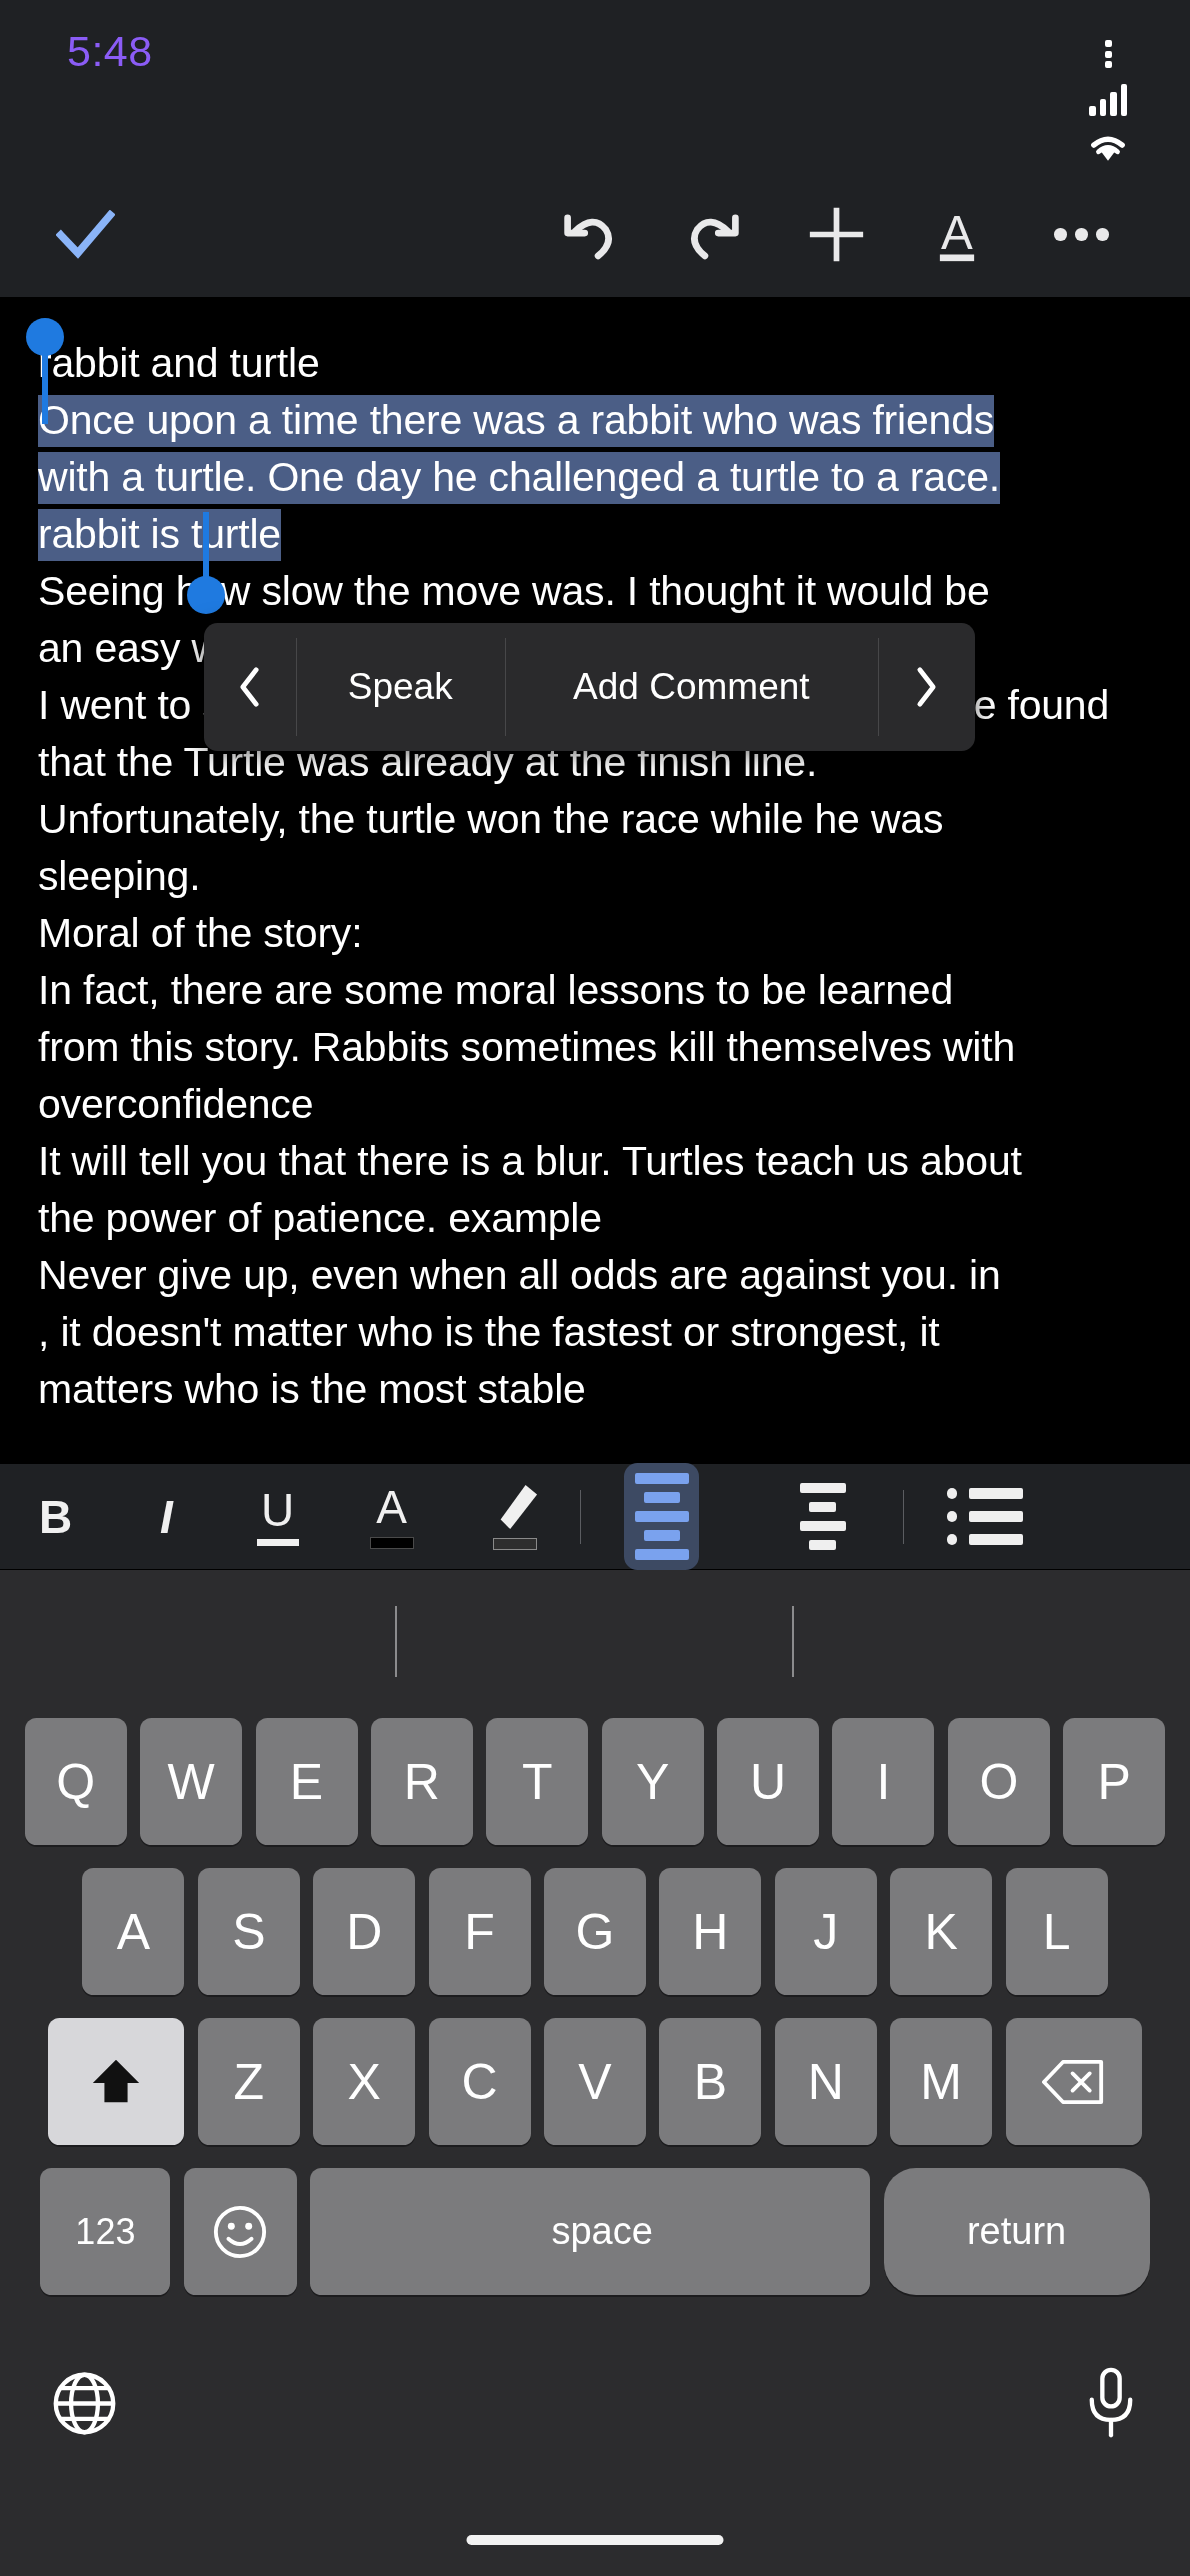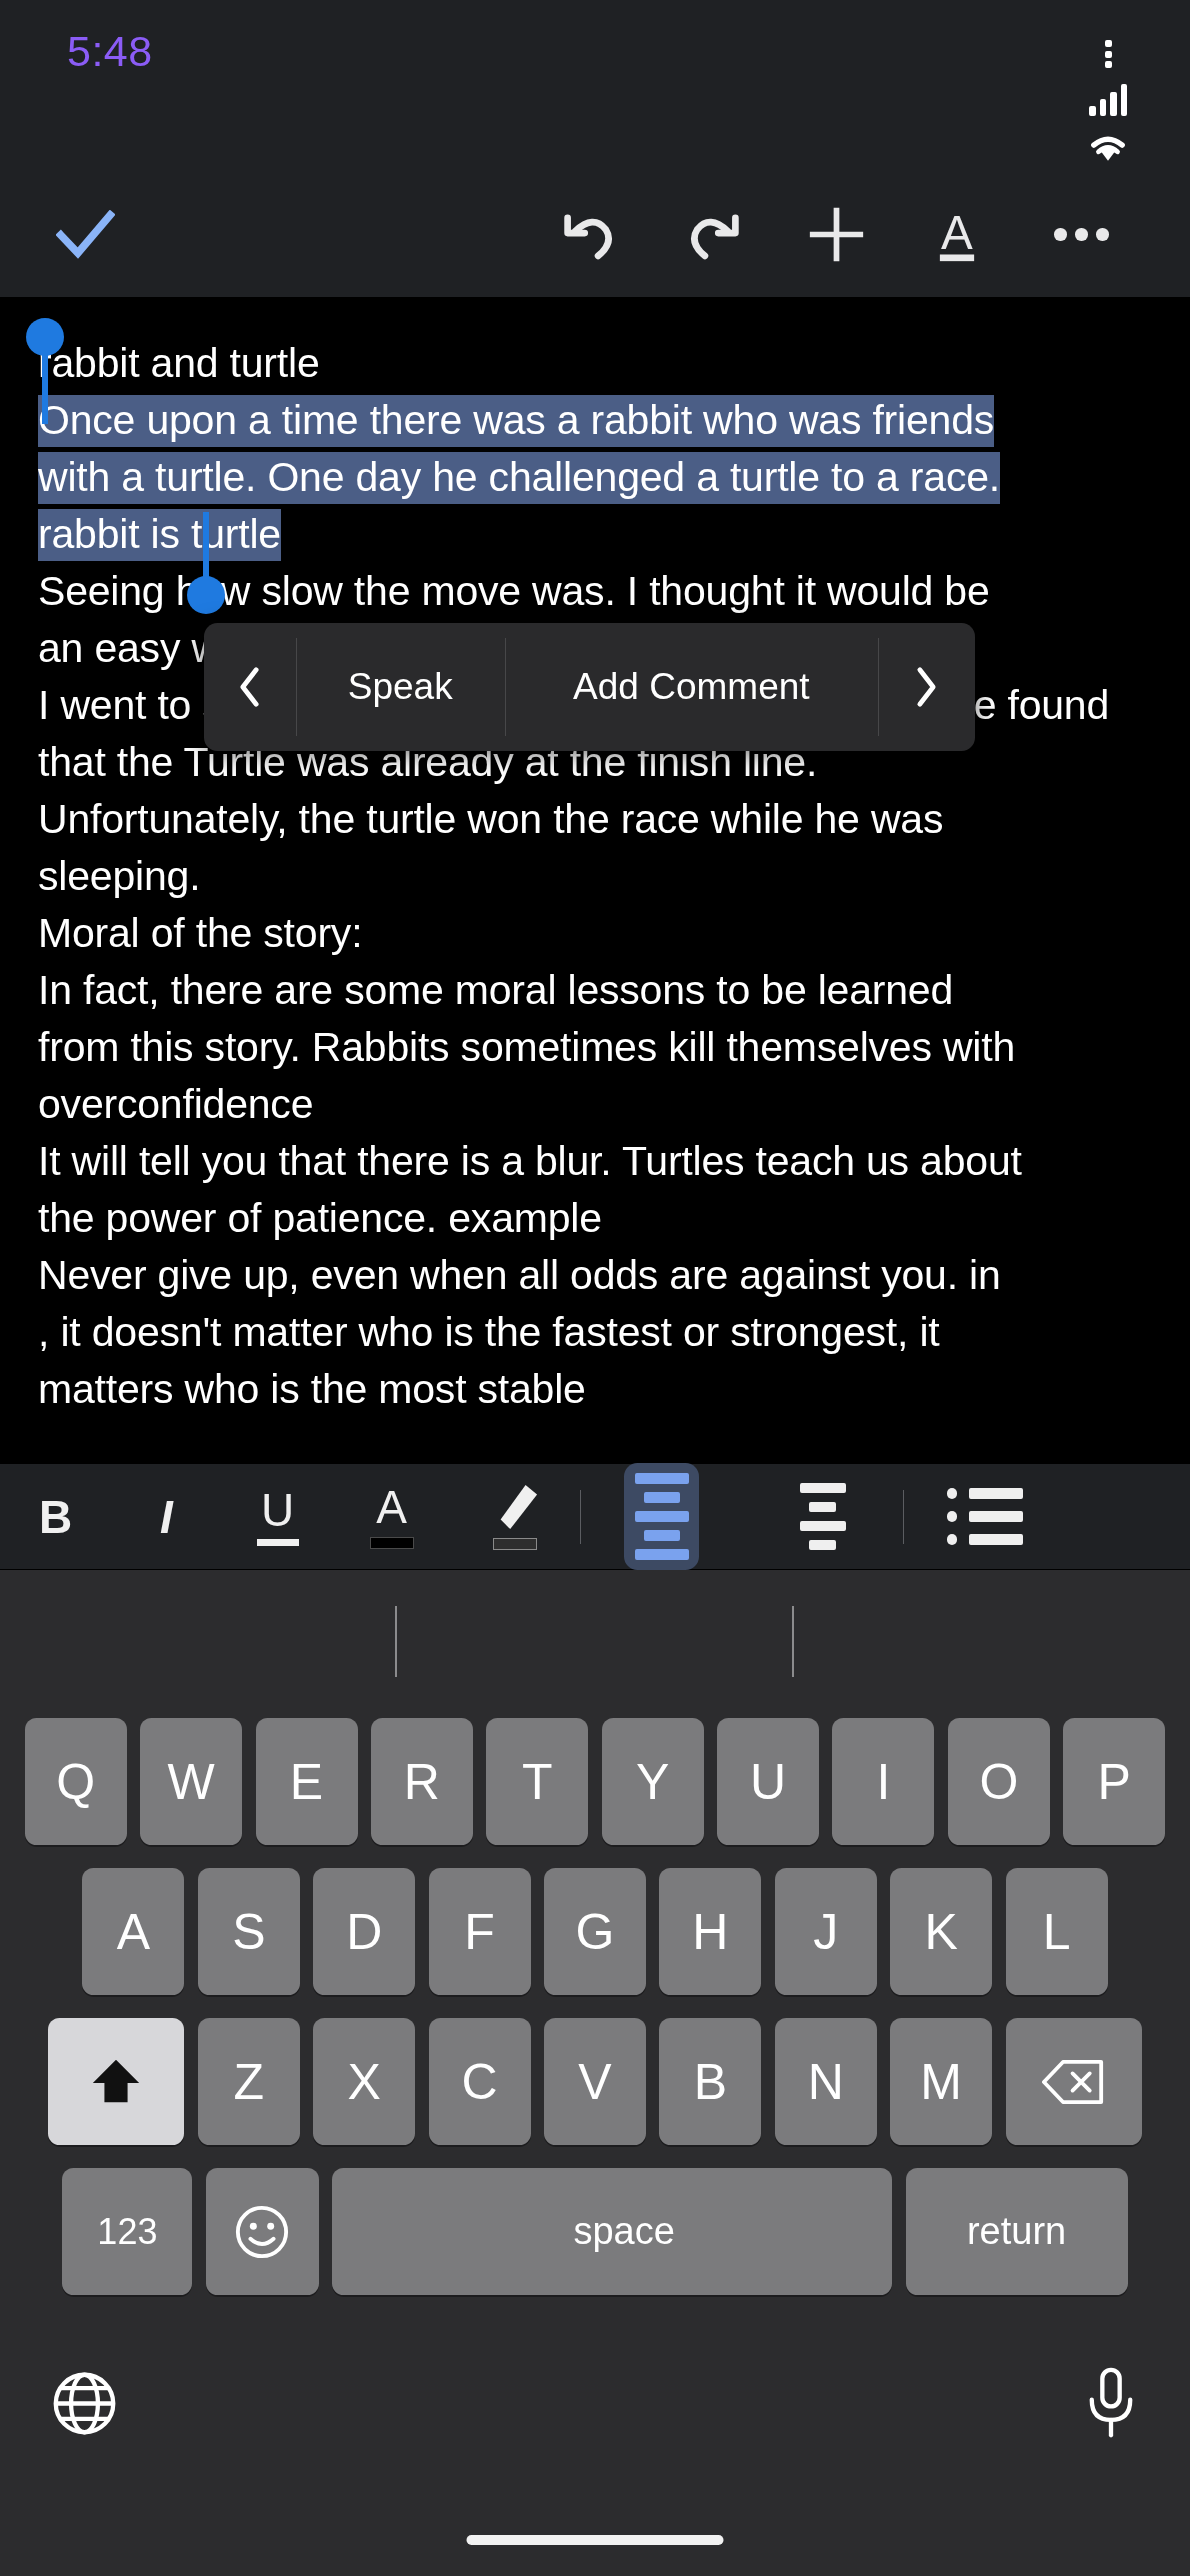--- a/index.html
+++ b/index.html
@@ -182,21 +182,21 @@
   .k-letter { width: 102px; height: 127px; }
   .k-shift {
     width: 136px; height: 127px; background: #d7d7da; color: #1c1c1e;
   }
   .k-del {
     width: 136px; height: 127px; background: #7b7b7d;
   }
   .k-num { width: 130px; height: 127px; font-size: 36px; }
   .k-emoji { width: 113px; height: 127px; font-size: 44px; }
   .k-space { width: 560px; height: 127px; font-size: 38px; padding-left: 24px; }
-  .k-return { width: 222px; height: 127px; font-size: 38px; }
+  .k-return { width: 266px; height: 127px; font-size: 38px; border-radius: 32px; }
 
   .bottomrow {
     position: absolute; bottom: 113px; left: 0; width: 1190px; height: 115px;
     display: flex; align-items: center; justify-content: space-between;
     padding: 0 50px;
   }
   .home-indicator {
     position: absolute; bottom: 31px; left: 50%; transform: translateX(-50%);
     width: 257px; height: 10.5px; border-radius: 5.8px; background: #f2f2f2;
   }

